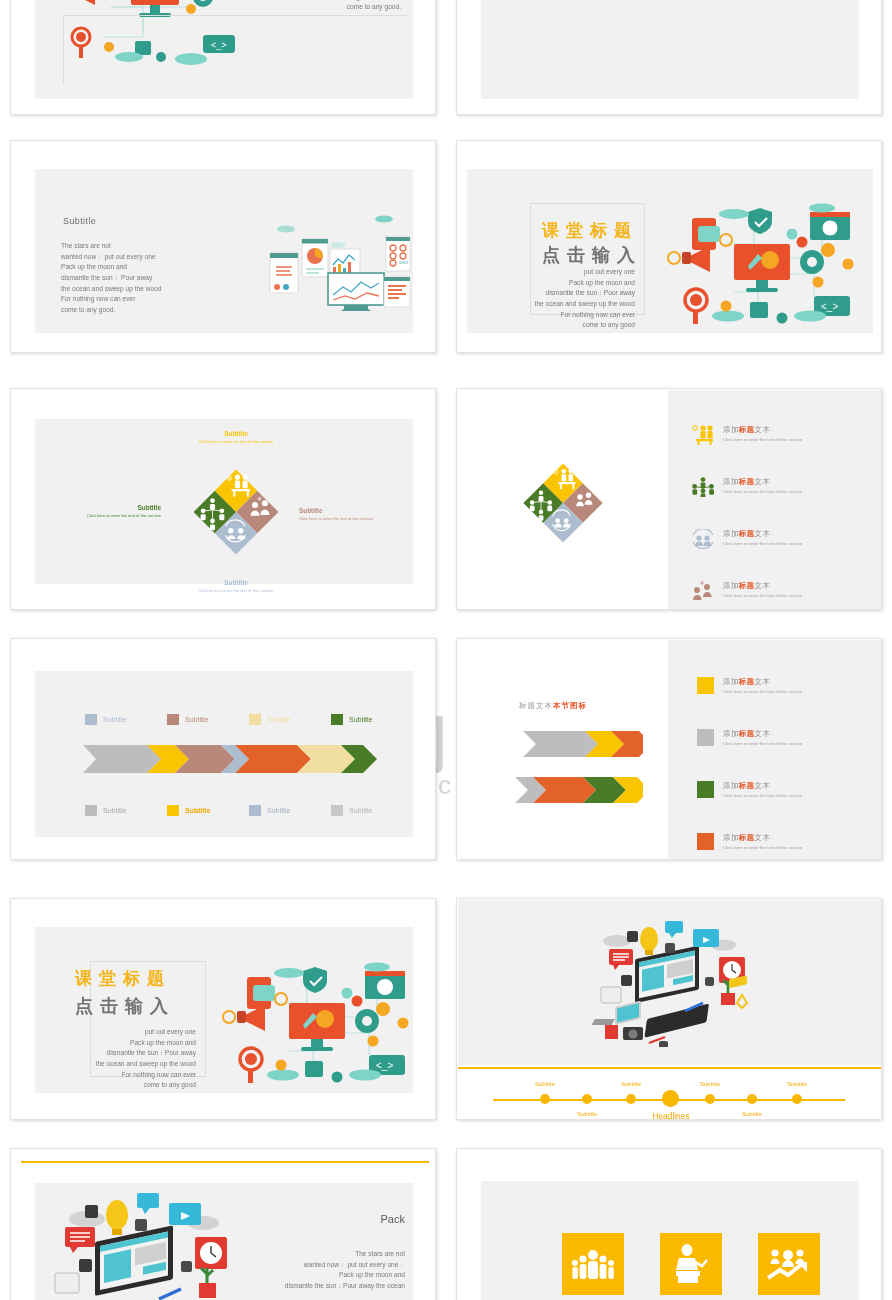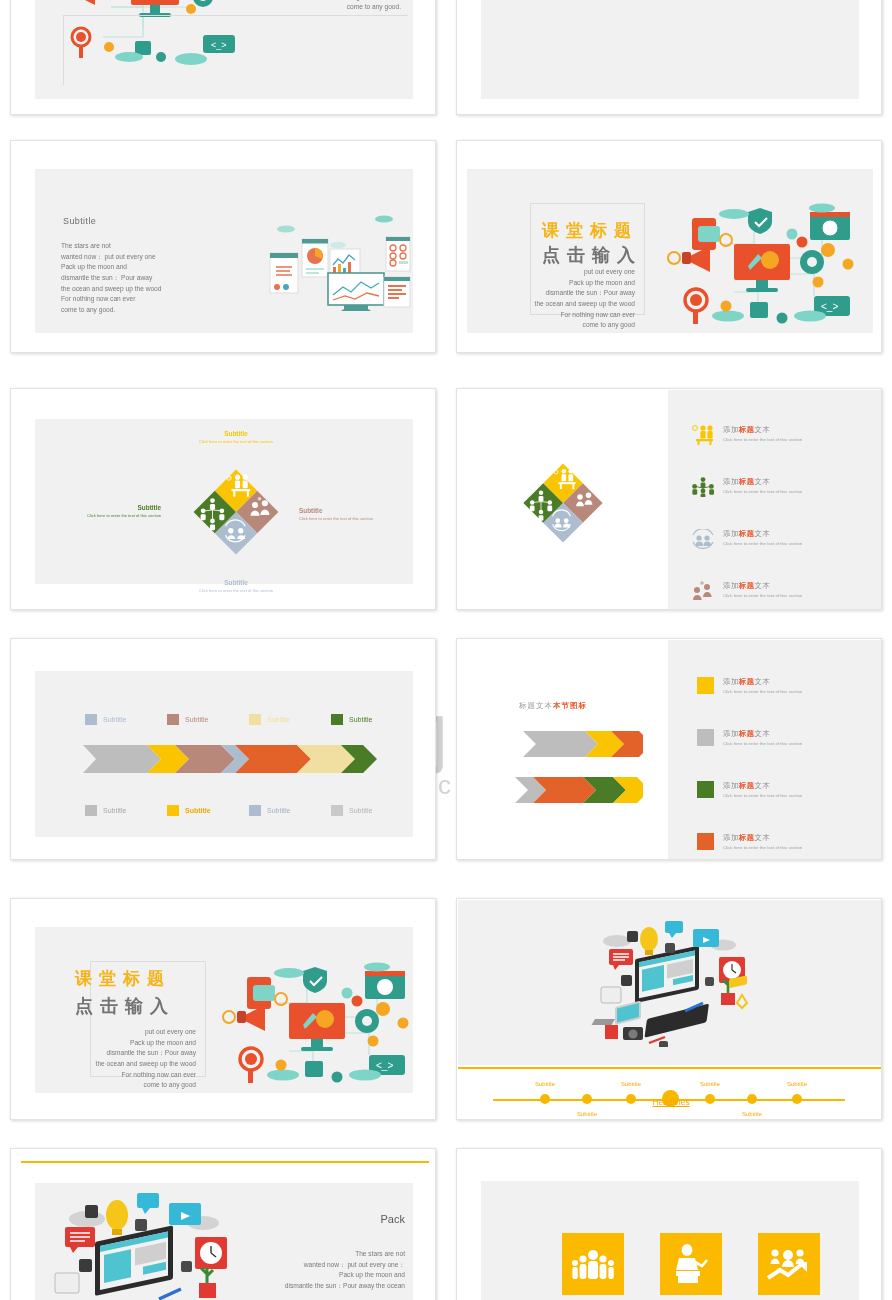--- a/index.html
+++ b/index.html
@@ -747,21 +747,21 @@
     <div class="tl-dot" style="left:248px; top:195px; width:10px; height:10px;"></div>
     <div class="tl-dot" style="left:290px; top:195px; width:10px; height:10px;"></div>
     <div class="tl-dot" style="left:335px; top:195px; width:10px; height:10px;"></div>
 
     <div class="tl-lab" style="left:58px; top:182px; width:60px;">Subtitle</div>
     <div class="tl-lab" style="left:144px; top:182px; width:60px;">Subtitle</div>
     <div class="tl-lab" style="left:223px; top:182px; width:60px;">Subtitle</div>
     <div class="tl-lab" style="left:310px; top:182px; width:60px;">Subtitle</div>
 
     <div class="tl-lab" style="left:100px; top:212px; width:60px;">Subtitle</div>
-    <div class="tl-lab big" style="left:178px; top:198px; width:72px;text-decoration:underline;">Headlines</div>
+    <div class="tl-lab big" style="left:178px; top:212px; width:72px;text-decoration:underline;">Headlines</div>
     <div class="tl-lab" style="left:265px; top:212px; width:60px;">Subtitle</div>
   </div>
 
   <div class="slide" style="left:10px; top:1148px; width:426px; height:222px;">
     <div class="yline" style="left:10px; top:12px; width:408px;"></div>
     <div class="panel" style="left:24px; top:34px; width:378px; height:166px;"></div>
 
     <svg width="190" height="150" style="position:absolute;left:32px;top:36px;">
       <ellipse cx="44" cy="34" rx="18" ry="8" fill="#d3d3d3"></ellipse>
       <ellipse cx="160" cy="38" rx="16" ry="7" fill="#d3d3d3"></ellipse>

